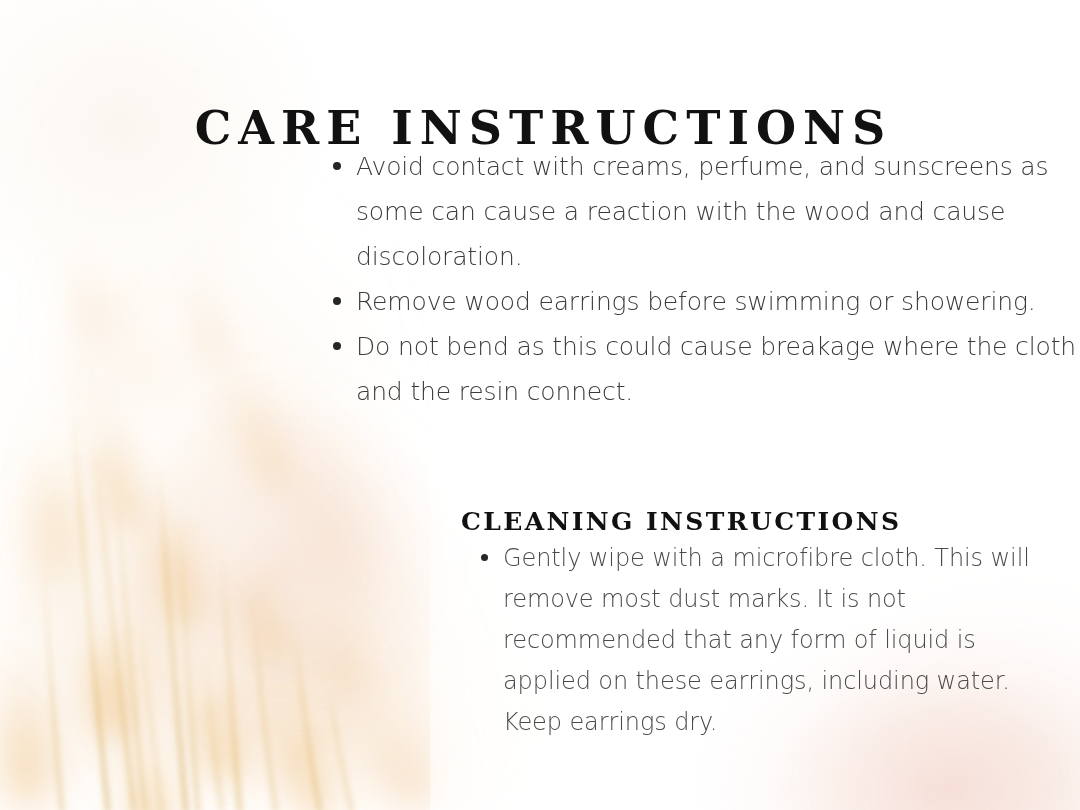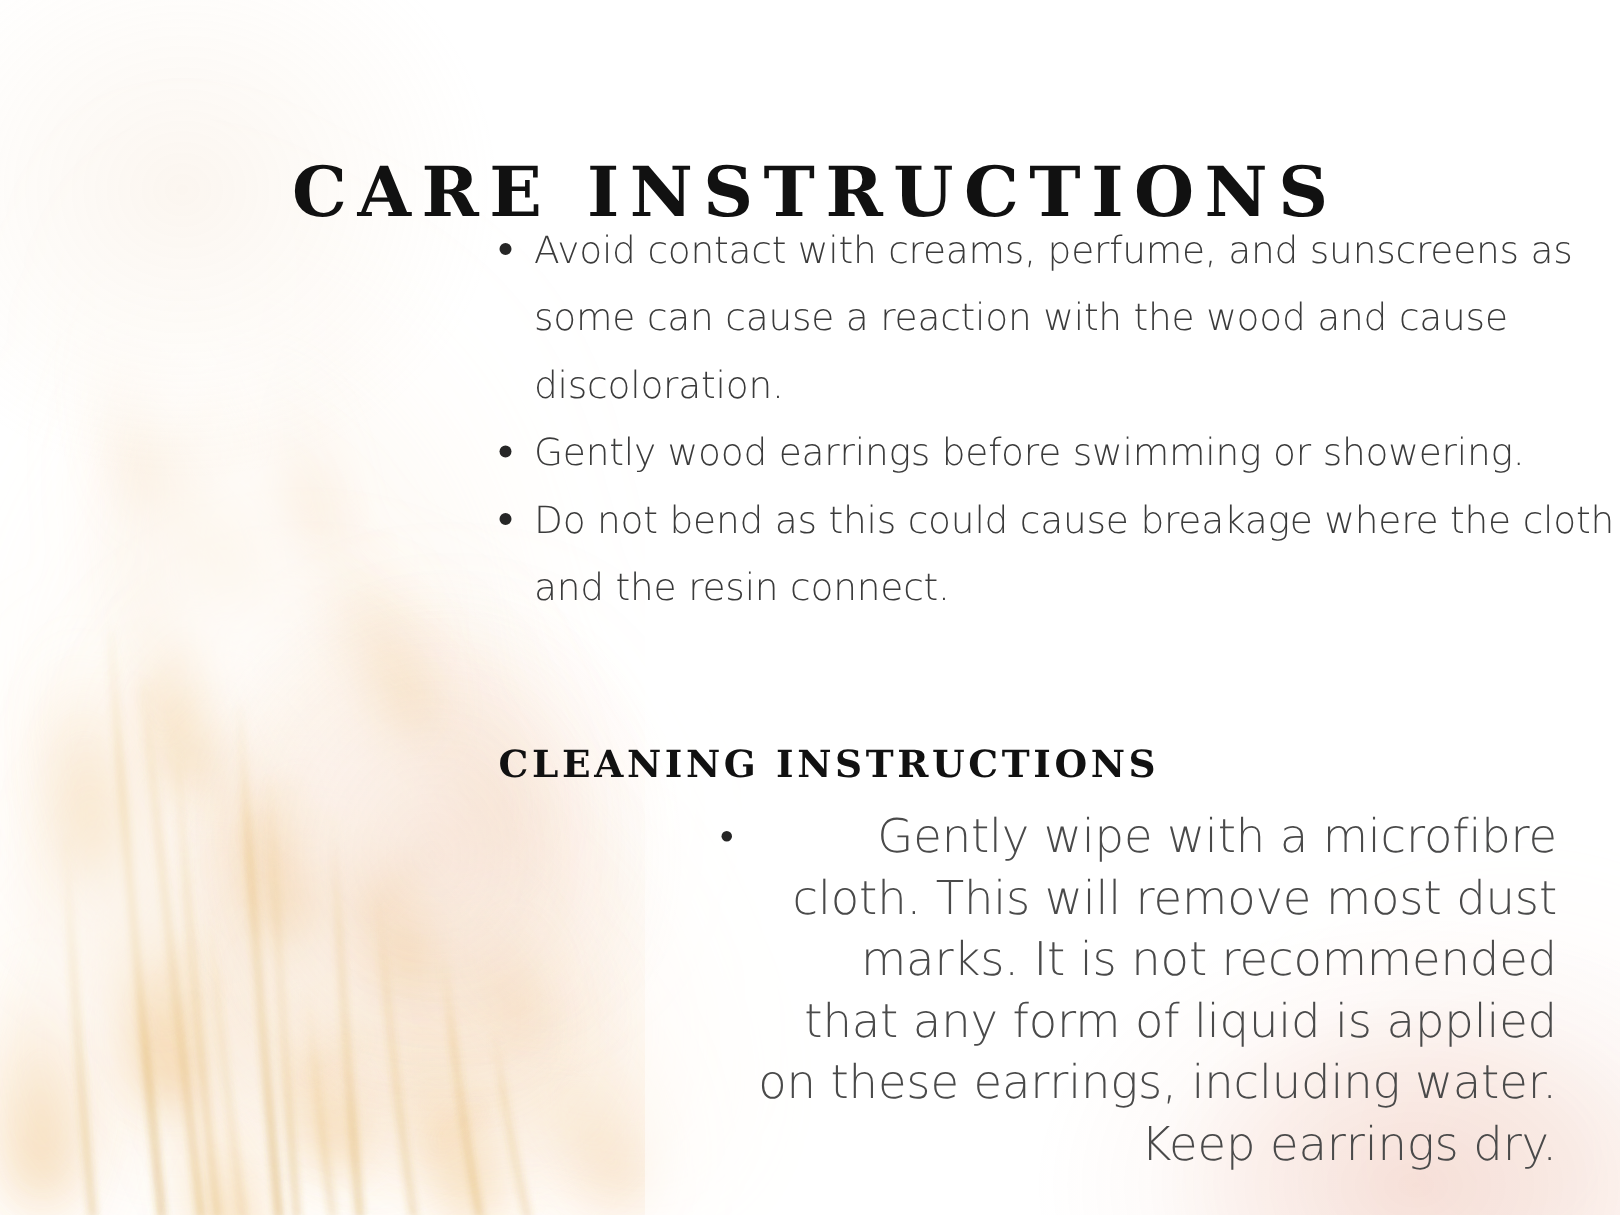--- a/index.html
+++ b/index.html
@@ -123,22 +123,23 @@
     top: 18px;
     width: 8px;
     height: 8px;
     border-radius: 50%;
     background: #262626;
   }
 
   .subtitle {
     position: absolute;
     left: 330px;
-    top: 476px;
+    top: 488px;
     width: 700px;
+    text-align: center;
     font-family: "DejaVu Serif", serif;
     font-weight: 700;
     font-size: 25px;
     line-height: 1;
     letter-spacing: 2.4px;
     color: #111111;
     text-indent: 2.4px;
     -webkit-font-smoothing: none;
   }
 
@@ -149,25 +150,24 @@
     width: 560px;
     margin: 0;
     padding: 0;
     list-style: none;
   }
   .clean-item {
     position: relative;
     padding-left: 25px;
     font-family: "DejaVu Sans", sans-serif;
     font-weight: 300;
-    font-size: 31px;
+    font-size: 24px;
     line-height: 41px;
     color: #4a4a4a;
     letter-spacing: -0.1px;
-    text-align: right;
   }
   .clean-item .dot {
     position: absolute;
     left: 3px;
     top: 16px;
     width: 7px;
     height: 7px;
     border-radius: 50%;
     background: #262626;
   }
@@ -332,21 +332,21 @@
 
     <h1 class="title">CARE INSTRUCTIONS</h1>
 
     <ul class="bullet-list">
       <li class="bullet-item">
         <span class="dot"></span>
         <span>Avoid contact with creams, perfume, and sunscreens as some can cause a reaction with the wood and cause discoloration.</span>
       </li>
       <li class="bullet-item">
         <span class="dot"></span>
-        <span>Gently wood earrings before swimming or showering.</span>
+        <span>Remove wood earrings before swimming or showering.</span>
       </li>
       <li class="bullet-item">
         <span class="dot"></span>
         <span>Do not bend as this could cause breakage where the cloth and the resin connect.</span>
       </li>
     </ul>
 
     <h2 class="subtitle">CLEANING INSTRUCTIONS</h2>
 
     <ul class="clean-list">

